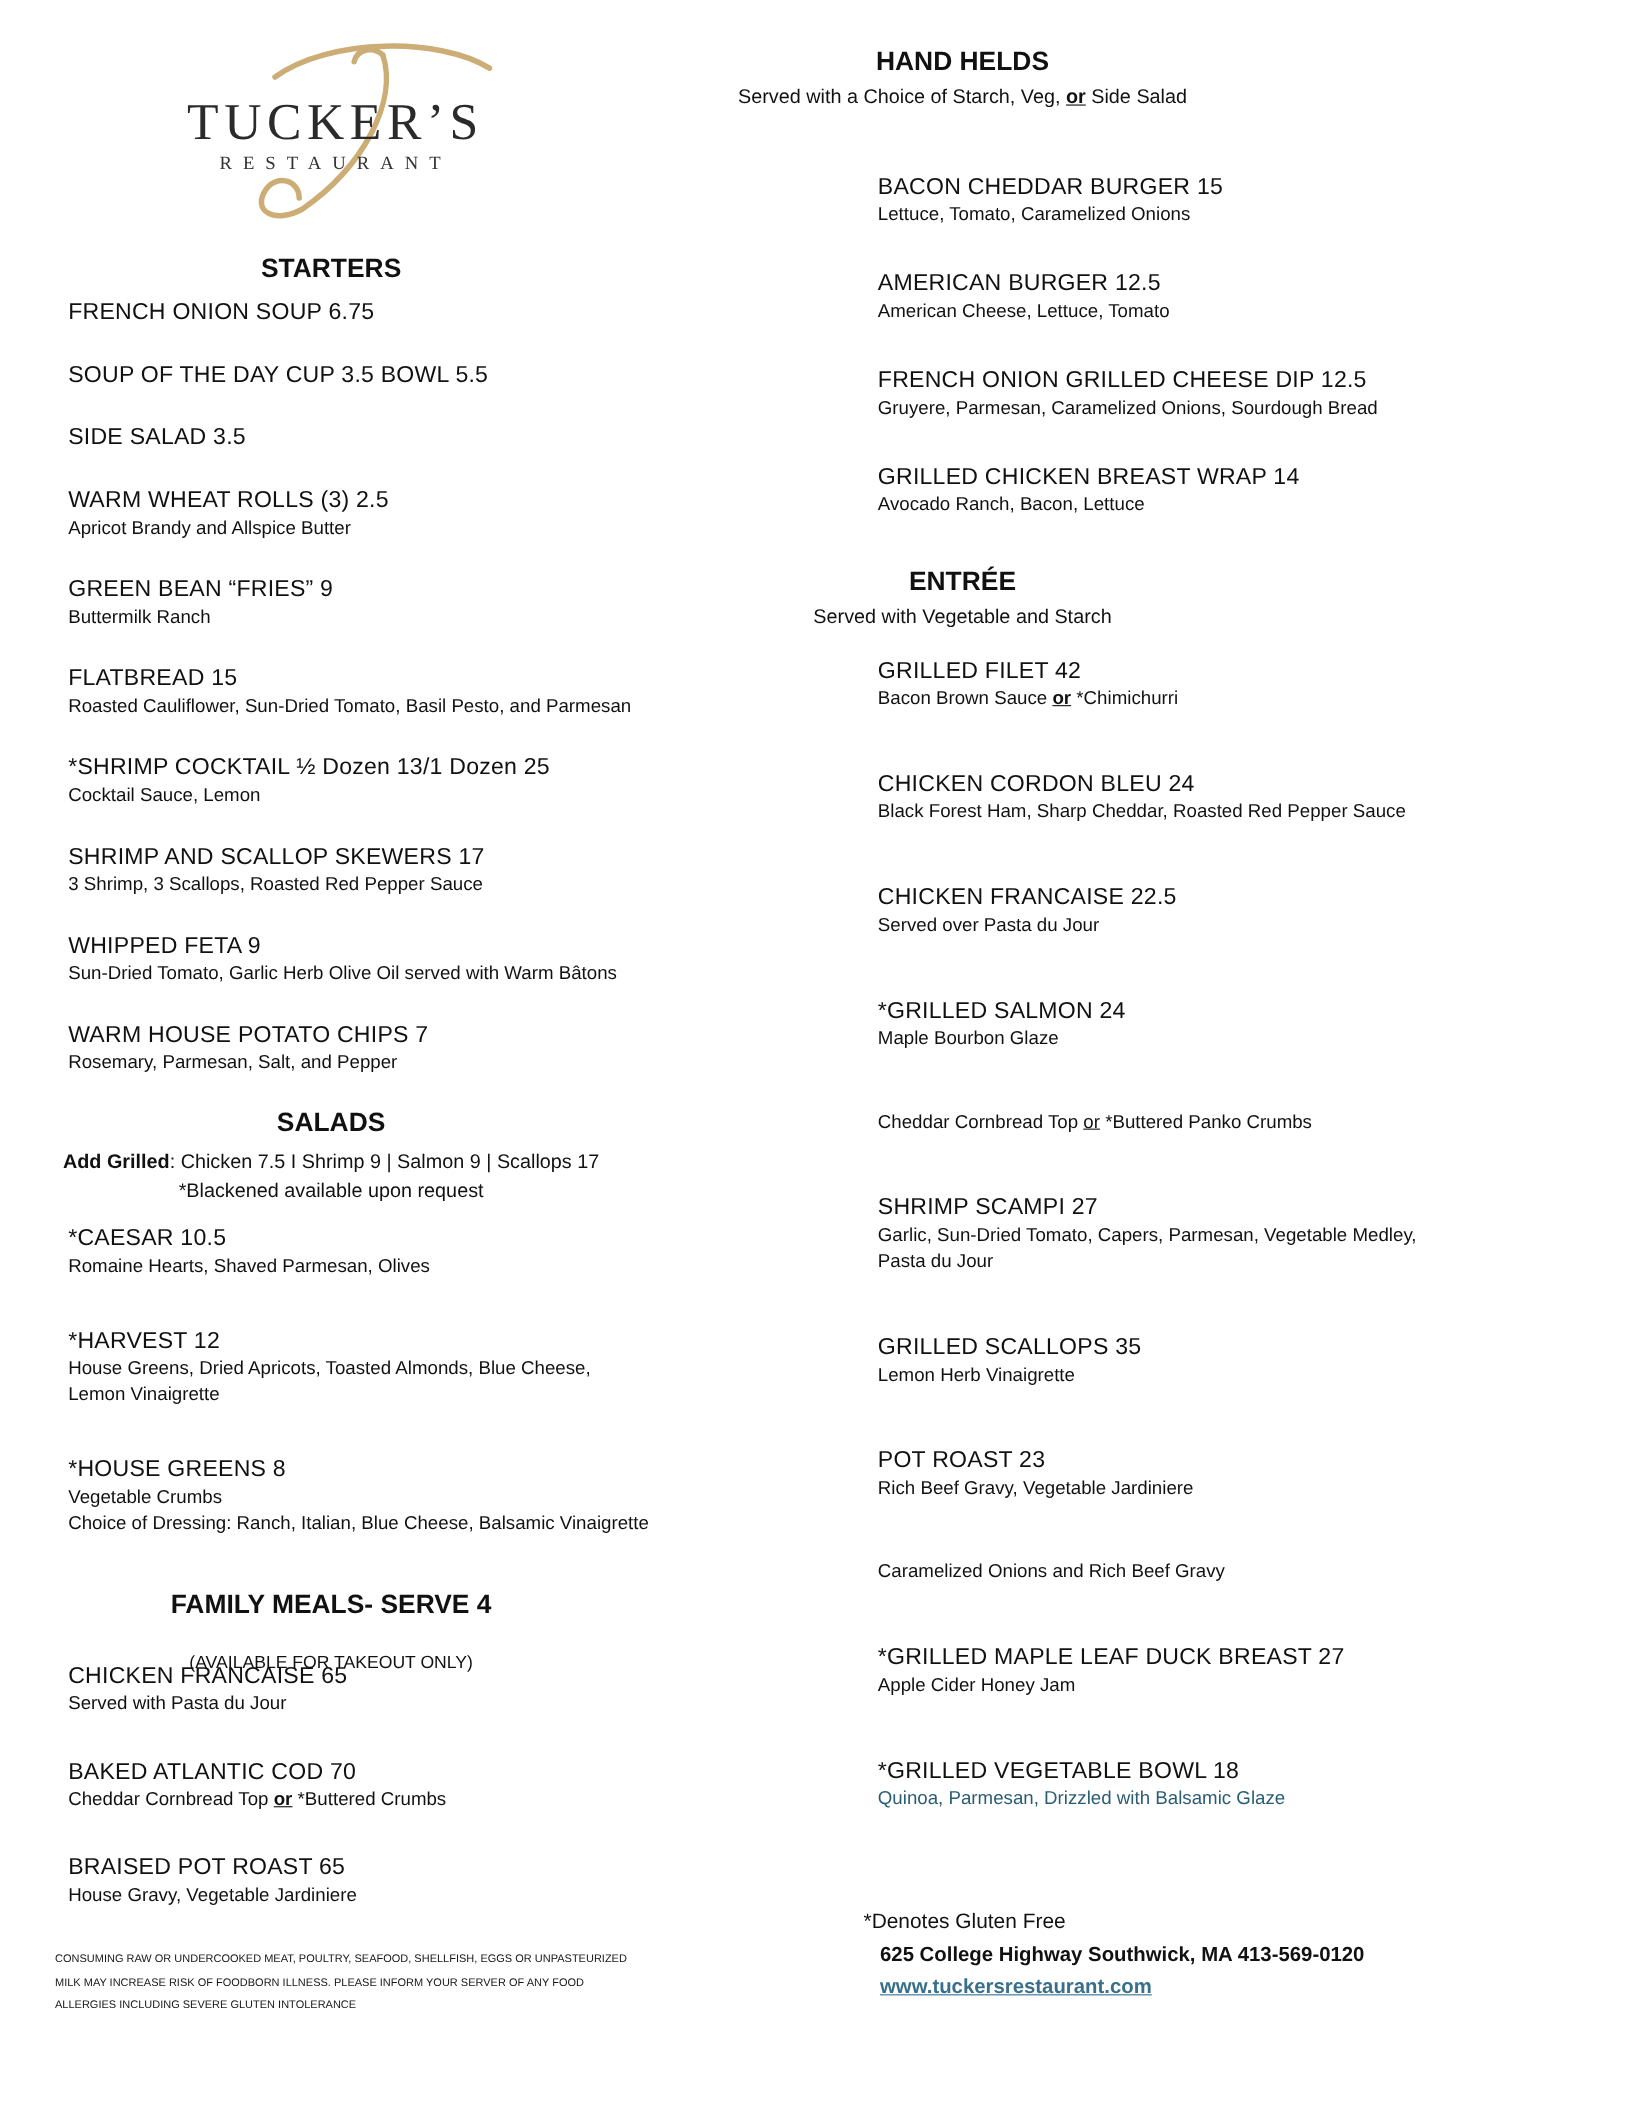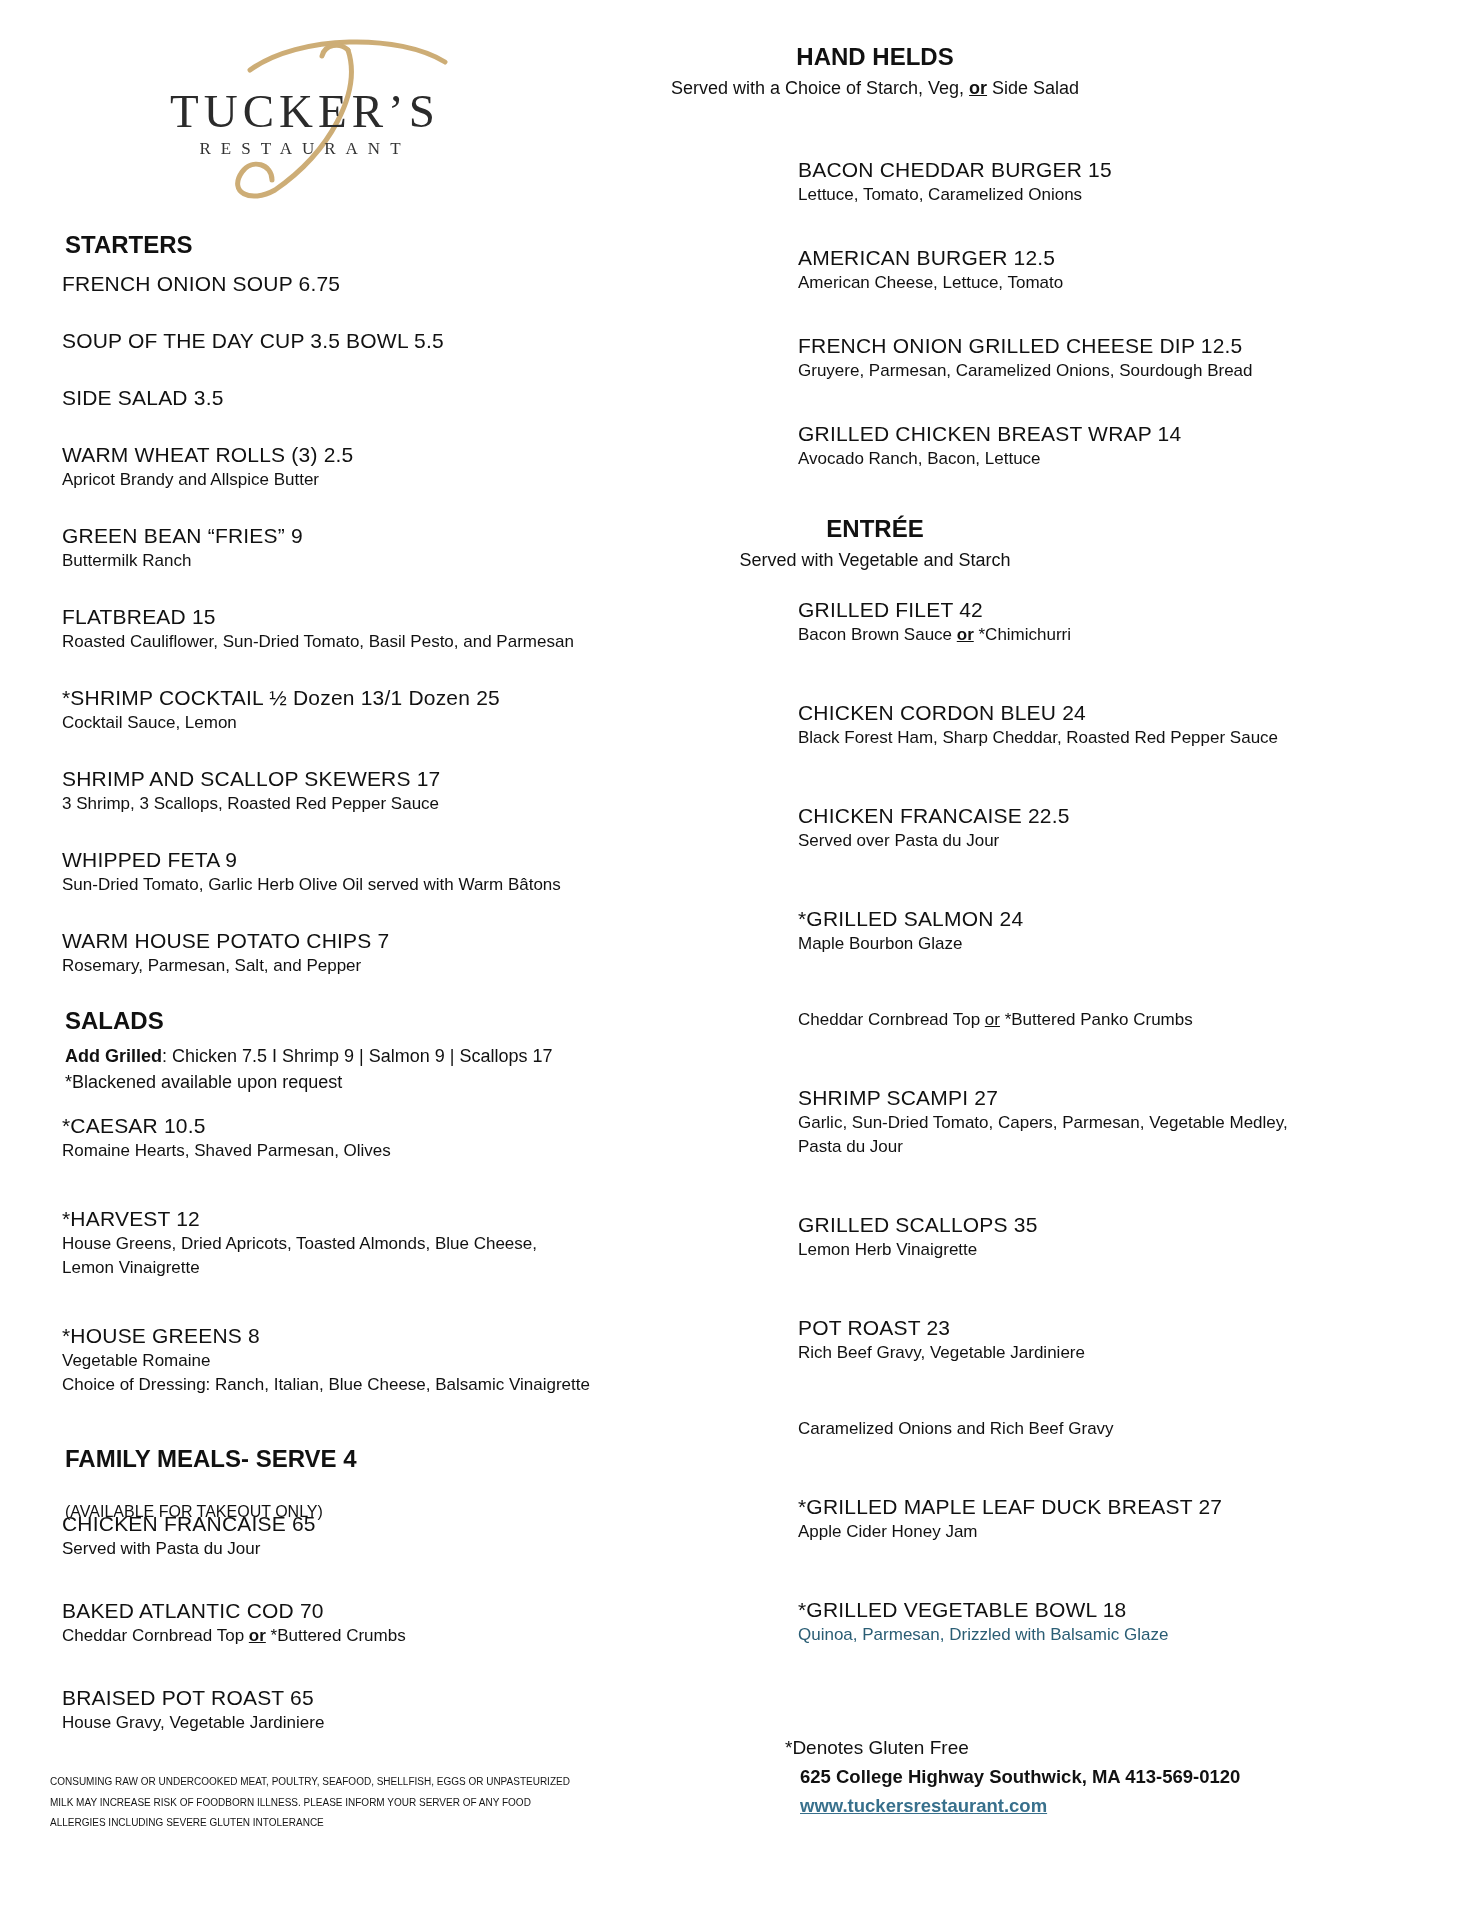--- a/index.html
+++ b/index.html
@@ -22,21 +22,21 @@
     margin-top:40px;line-height:50px;
   }
   .logo-sub{
     position:relative;
     font-family:"Liberation Serif", serif;
     font-size:17px;letter-spacing:10px;color:#333;
     line-height:22px;margin-top:2px;
   }
   
   .sec-header{font-weight:bold;font-size:24px;line-height:30px;white-space:nowrap;}
-  .centerbox-l{left:65px;width:506px;text-align:left;}
+  .centerbox-l{left:48px;width:506px;text-align:center;}
   .centerbox-r{left:640px;width:470px;text-align:center;}
   .subnote{font-size:18px;line-height:25px;white-space:nowrap;}
   .smallnote{font-size:16px;line-height:22px;white-space:nowrap;margin-top:21px;}
   .item{white-space:nowrap;}
   .item-name{font-size:21px;line-height:27px;letter-spacing:.2px;}
   .item-desc{font-size:17px;line-height:24px;}
   
   #starters-items .item{margin-bottom:30px;}
   #salads-items .item{margin-bottom:42px;}
   #family-items .item{margin-bottom:36px;}
@@ -138,21 +138,21 @@
         <div class="item-name">*CAESAR 10.5</div>
         <div class="item-desc"><span>Romaine Hearts, Shaved Parmesan, Olives</span></div>
       </div>
       <div class="item">
         <div class="item-name">*HARVEST 12</div>
         <div class="item-desc"><span>House Greens, Dried Apricots, Toasted Almonds, Blue Cheese,</span></div>
         <div class="item-desc"><span>Lemon Vinaigrette</span></div>
       </div>
       <div class="item">
         <div class="item-name">*HOUSE GREENS 8</div>
-        <div class="item-desc"><span>Vegetable Romaine</span></div>
+        <div class="item-desc"><span>Vegetable Crumbs</span></div>
         <div class="item-desc"><span>Choice of Dressing: Ranch, Italian, Blue Cheese, Balsamic Vinaigrette</span></div>
       </div>
     </div>
 
   <div class="abs sec-header centerbox-l" id="family-header">FAMILY MEALS- SERVE 4</div>
   <div class="abs smallnote centerbox-l" id="family-sub">(AVAILABLE FOR TAKEOUT ONLY)</div>
   <div class="abs" id="family-items">
       <div class="item">
         <div class="item-name">CHICKEN FRANCAISE 65</div>
         <div class="item-desc"><span>Served with Pasta du Jour</span></div>

